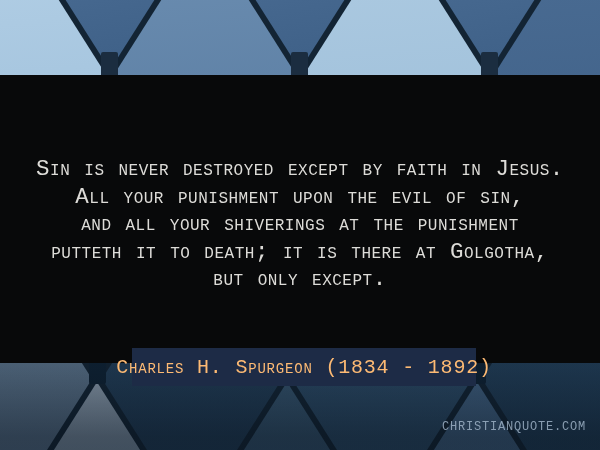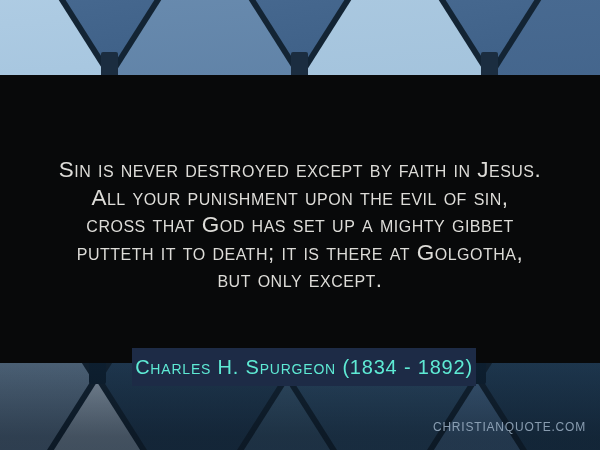--- a/index.html
+++ b/index.html
@@ -1,19 +1,19 @@
 <!DOCTYPE html>
 <html><head>
 <meta charset="utf-8">
 <style>
   html,body{margin:0;padding:0;background:#222;}
   .canvas{
     position:relative;width:600px;height:450px;overflow:hidden;
     background:#132434;
-    font-family:Liberation Sans, sans-serif;
+    font-family:Liberation Mono, monospace;
   }
   
   .dm{
     position:absolute;width:180px;height:284px;
     clip-path:polygon(50% 0,100% 50%,50% 100%,0 50%);
   }
   
   .dA{background:linear-gradient(170deg,#5b7ea5 0%,#4a6c93 55%,#3d5f86 100%);}
   .dA1{left:20px;top:-214px;}
   .dA2{left:210px;top:-214px;}
@@ -60,21 +60,21 @@
     color:#dddcd8;
   }
   
   .attribution-bar{
     position:absolute;left:132px;top:348px;width:344px;height:38px;
     background:#1d2b46;
     display:flex;align-items:center;justify-content:center;
   }
   .attribution-text{
     font-size:20px;font-weight:300;font-variant:small-caps;
-    letter-spacing:0.8px;color:#5eead4;white-space:nowrap;
+    letter-spacing:0.8px;color:#fdba74;white-space:nowrap;
   }
   
   .watermark{
     position:absolute;right:14px;top:420px;
     font-size:12px;font-weight:400;letter-spacing:0.8px;
     color:rgba(165,185,205,0.8);
   }
 </style>
 </head>
 <body>
@@ -102,21 +102,21 @@
     <div class="nk nkB nkB1"></div>
     <div class="nk nkB nkB2"></div>
     <div class="nk nkB nkB3"></div>
     <div class="vignette"></div>
   </div>
 
   <div class="quote-box">
     <div class="quote-lines">
       <div class="qline">Sin is never destroyed except by faith in Jesus.</div>
       <div class="qline">All your punishment upon the evil of sin,</div>
-      <div class="qline">cross that God has set up a mighty gibbet</div>
+      <div class="qline">and all your shiverings at the punishment</div>
       <div class="qline">putteth it to death; it is there at Golgotha,</div>
       <div class="qline">but only except.</div>
     </div>
   </div>
 
   <div class="attribution-bar">
     <span class="attribution-text">Charles H. Spurgeon (1834 - 1892)</span>
   </div>
 
   <div class="watermark">CHRISTIANQUOTE.COM</div>

